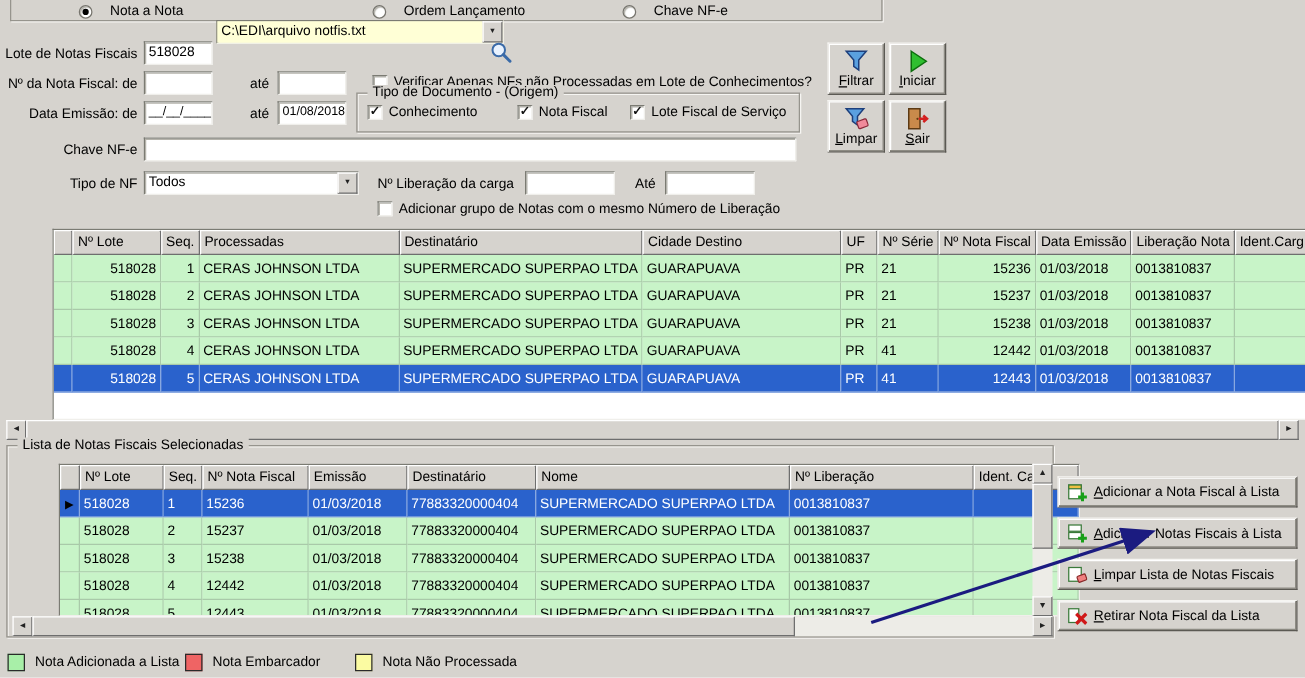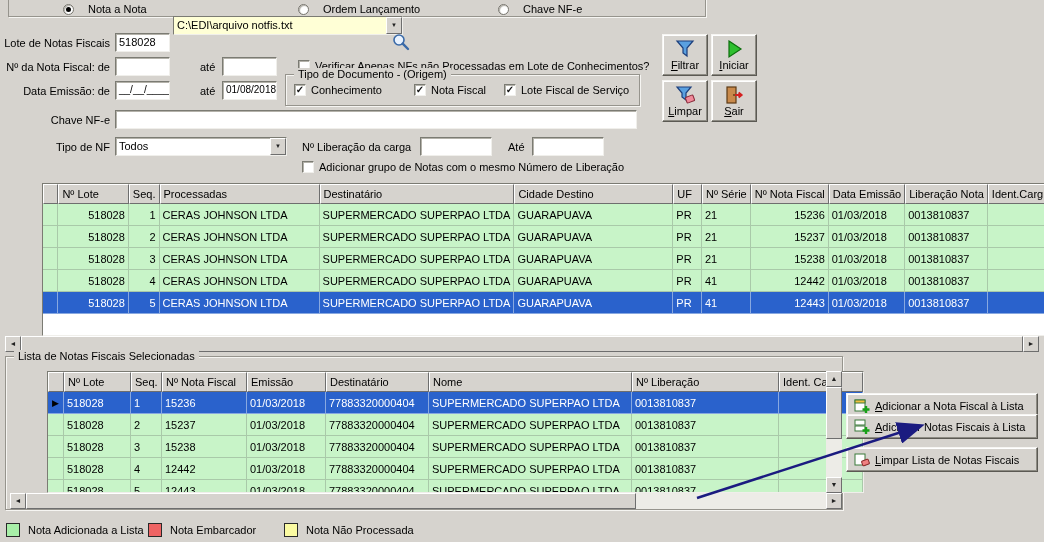--- a/index.html
+++ b/index.html
@@ -371,21 +371,21 @@
       <span class="sb-btn">▼</span>
     </div>
     <div class="sb" style="left:4px;top:136px;width:832px;height:16px;">
       <span class="sb-btn">◄</span>
       <div class="sb-thumb" style="width:610px;"></div>
       <div style="flex:1;"></div>
       <span class="sb-btn">►</span>
     </div>
   </div>
 
-  <div class="list-btn" style="left:846px;top:393px;">
+  <div class="list-btn" style="left:846px;top:381px;">
     <svg width="16" height="16" viewBox="0 0 16 16">
       <rect x="1" y="2" width="10" height="11" fill="#fff" stroke="#3a7a3a"></rect>
       <rect x="1" y="2" width="10" height="3" fill="#f0c040" stroke="#3a7a3a"></rect>
       <path d="M12 8 v7 M8.5 11.5 h7" stroke="#18a018" stroke-width="2.4"></path>
     </svg>
     <span class="accel"><u>A</u>dicionar a Nota Fiscal à Lista</span>
   </div>
   <div class="list-btn" style="left:846px;top:414px;">
     <svg width="16" height="16" viewBox="0 0 16 16">
       <rect x="1" y="1" width="10" height="5" fill="#fff" stroke="#3a7a3a"></rect>
@@ -393,20 +393,27 @@
       <path d="M12 8 v7 M8.5 11.5 h7" stroke="#18a018" stroke-width="2.4"></path>
     </svg>
     <span class="accel"><u>A</u>dicionar Notas Fiscais à Lista</span>
   </div>
   <div class="list-btn" style="left:846px;top:447px;">
     <svg width="16" height="16" viewBox="0 0 16 16">
       <rect x="1" y="2" width="10" height="11" fill="#fff" stroke="#3a7a3a"></rect>
       <rect x="8" y="8" width="7" height="5" rx="1" fill="#f08080" stroke="#8a2a2a" transform="rotate(-20 11.5 10.5)"></rect>
     </svg>
     <span class="accel"><u>L</u>impar Lista de Notas Fiscais</span>
+  </div>
+  <div class="list-btn" style="left:846px;top:480px;">
+    <svg width="16" height="16" viewBox="0 0 16 16">
+      <rect x="1" y="2" width="8" height="11" fill="#fff" stroke="#3a7a3a"></rect>
+      <path d="M7 6 L15 14 M15 6 L7 14" stroke="#d01818" stroke-width="2.6"></path>
+    </svg>
+    <span class="accel"><u>R</u>etirar Nota Fiscal da Lista</span>
   </div>
 
   <div class="legend-item" style="left:6px;top:523px;">
     <span class="sw" style="background: rgb(168, 239, 168);"></span>
     <span>Nota Adicionada a Lista</span>
   </div>
   <div class="legend-item" style="left:148px;top:523px;">
     <span class="sw" style="background: rgb(239, 100, 100);"></span>
     <span>Nota Embarcador</span>
   </div>

